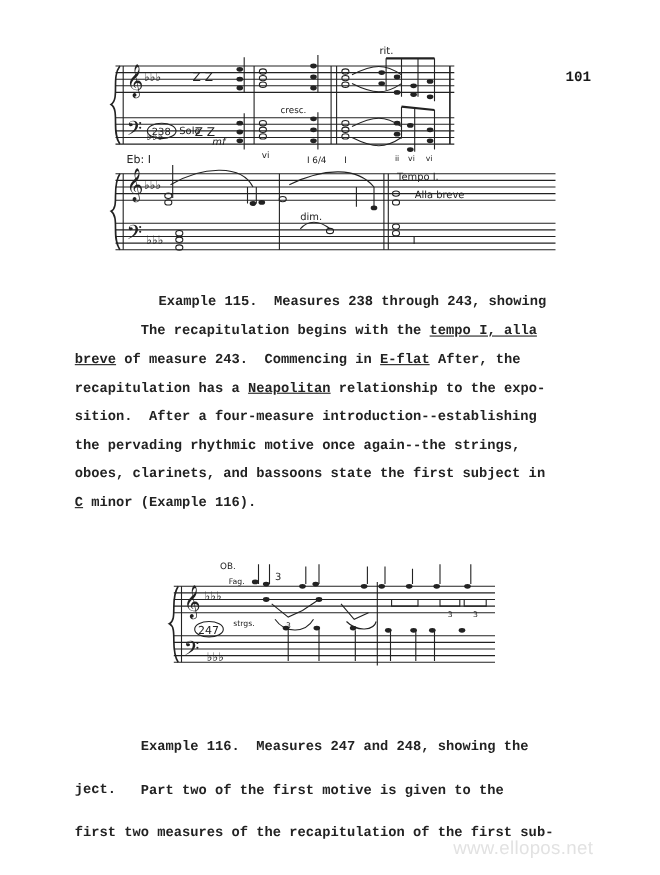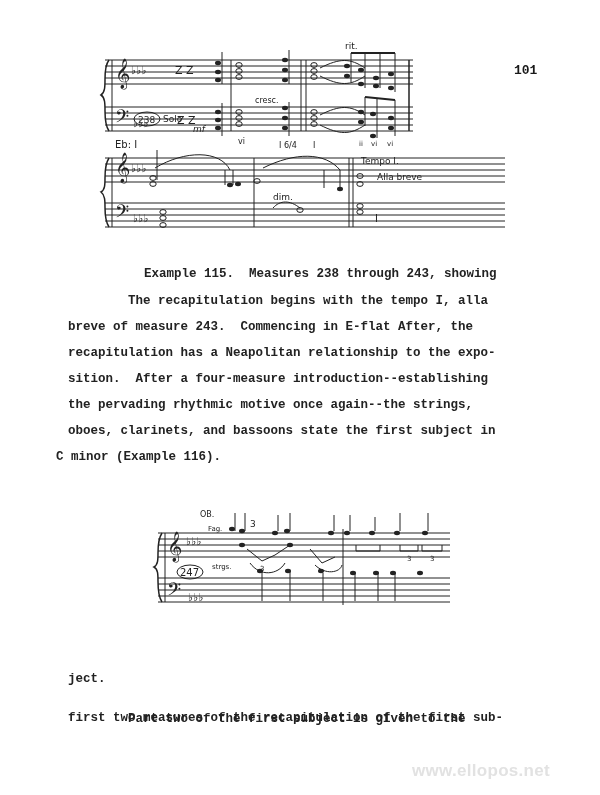--- a/index.html
+++ b/index.html
@@ -2,23 +2,23 @@
 <html><head>
 <meta charset="utf-8">
 <style>
   html, body { margin: 0; padding: 0; background: #ffffff; }
   body { width: 600px; height: 795px; position: relative; overflow: hidden;
          font-family: "Liberation Mono", "DejaVu Sans Mono", monospace; color: #1a1a1a; }
   .page-number { position: absolute; left: 514px; top: 30px; font-size: 13px; font-weight: bold; margin-top: 33px; }
   .music { position: absolute; }
   .caption { position: absolute; font-size: 12.5px; line-height: 13px; white-space: pre; font-weight: bold; color:#222; }
   .para-line { position: absolute; font-size: 12.5px; white-space: pre; font-weight: bold; color:#222; }
-  .u { }
+  .u { text-decoration: underline; }
   .watermark { position: absolute; left: 412px; top: 761px; font-family: "Liberation Sans", sans-serif;
-               font-size: 17px; font-weight: bold; color: #e2e2e2; letter-spacing: 0.3px; }
+               font-size: 17px; font-weight: normal; color: #e2e2e2; letter-spacing: 0.3px; }
   svg text { font-family: "DejaVu Sans", sans-serif; }
 </style>
 </head>
 <body>
 
 <div class="page-number">101</div>
 
 <svg class="music" style="left:95px;top:40px" width="420" height="200" viewBox="0 0 420 200">
   <g stroke="#222" stroke-width="1" fill="none">
 
@@ -178,21 +178,21 @@
   <div>        Example 115.  Measures 238 through 243, showing</div>
 </div>
 
 <div>
   <div class="para-line" style="left:68px;top:294px"><span>        The recapitulation begins with the </span><span class="u">tempo I, alla</span></div>
   <div class="para-line" style="left:68px;top:320px"><span class="u">breve</span><span> of measure 243.  Commencing in </span><span class="u">E-flat</span><span> After, the</span></div>
   <div class="para-line" style="left:68px;top:346px"><span>recapitulation has a </span><span class="u">Neapolitan</span><span> relationship to the expo-</span></div>
   <div class="para-line" style="left:68px;top:372px"><span>sition.  After a four-measure introduction--establishing</span></div>
   <div class="para-line" style="left:68px;top:398px"><span>the pervading rhythmic motive once again--the strings,</span></div>
   <div class="para-line" style="left:68px;top:424px"><span>oboes, clarinets, and bassoons state the first subject in</span></div>
-  <div class="para-line" style="left:56px;top:450px"><span class="u">C</span><span> minor (Example 116).</span></div>
+  <div class="para-line" style="left:68px;top:450px"><span class="u">C</span><span> minor (Example 116).</span></div>
 </div>
 
 <svg class="music" style="left:150px;top:505px" width="310" height="105" viewBox="0 0 310 105">
   <g stroke="#222" stroke-width="1" fill="none">
     <line x1="8" y1="28" x2="300" y2="28"></line>
       <line x1="8" y1="34" x2="300" y2="34"></line>
     <line x1="8" y1="40" x2="300" y2="40"></line>
       <line x1="8" y1="46" x2="300" y2="46"></line>
     <line x1="8" y1="52" x2="300" y2="52"></line>
     <line x1="8" y1="73" x2="300" y2="73"></line>
@@ -259,21 +259,22 @@
     <text x="62" y="64" font-size="7">strgs.</text>
     <text x="30" y="71" font-size="10">247</text>
     <text x="100" y="22" font-size="9">3</text>
     <text x="110" y="66" font-size="7">3</text>
     <text x="257" y="56" font-size="7">3</text>
     <text x="280" y="56" font-size="7">3</text>
   </g>
 </svg>
 
 <div class="caption" style="left:68px;top:647px">
+  <div>        Example 116.  Measures 247 and 248, showing the</div>
   <div>ject.</div>
   <div>first two measures of the recapitulation of the first sub-</div>
 </div>
 
 <div>
-  <div class="para-line" style="left:68px;top:712px"><span>        Part two of the first subject is given to the</span></div>
+  <div class="para-line" style="left:68px;top:712px"><span>        Part two of the first motive is given to the</span></div>
 </div>
 
 <div class="watermark">www.ellopos.net</div>
 
 </body></html>

